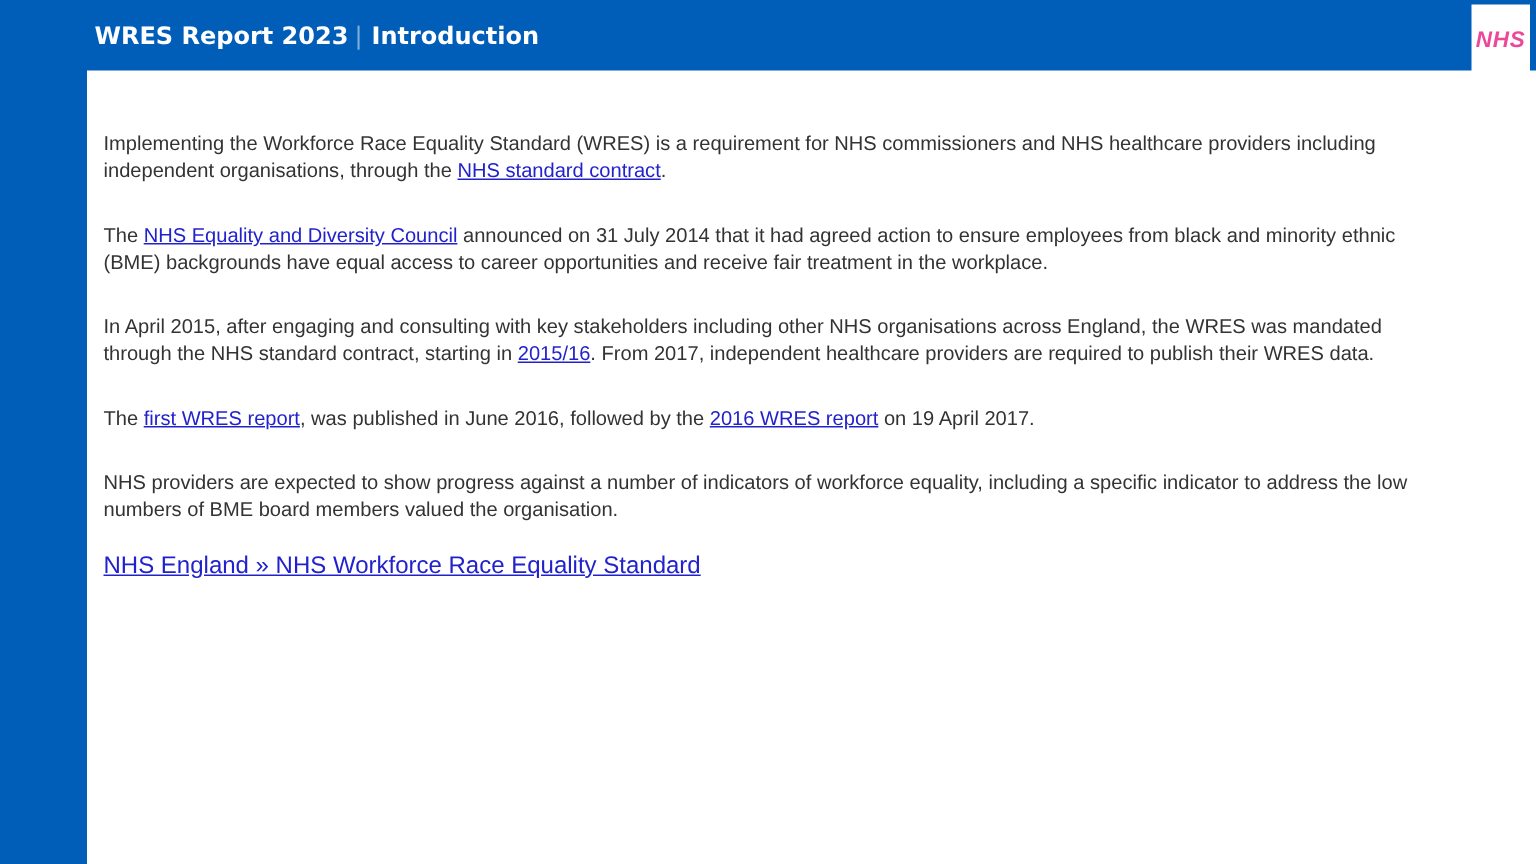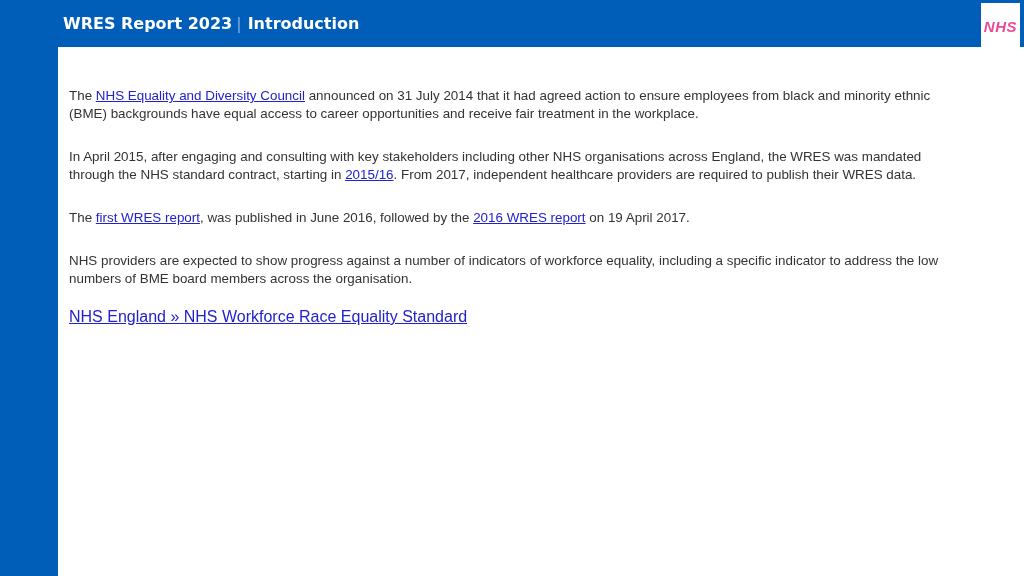--- a/index.html
+++ b/index.html
@@ -61,25 +61,28 @@
 </div>
 
 <div class="logo">
   <div><span class="nhs-box">NHS</span></div>
   <div class="org-name">Oxford Health</div>
   <div class="org-sub">NHS Foundation July</div>
 </div>
 
 <div class="content">
   <p>
+    <span>Implementing the Workforce Race Equality Standard (WRES) is a requirement for NHS commissioners and NHS healthcare providers including independent organisations, through the </span><a href="#">NHS standard contract</a><span>.</span>
+  </p>
+  <p>
     <span>The </span><a href="#">NHS Equality and Diversity Council</a><span> announced on 31 July 2014 that it had agreed action to ensure employees from black and minority ethnic (BME) backgrounds have equal access to career opportunities and receive fair treatment in the workplace.</span>
   </p>
   <p>
     <span>In April 2015, after engaging and consulting with key stakeholders including other NHS organisations across England, the WRES was mandated through the NHS standard contract, starting in </span><a href="#">2015/16</a><span>. From 2017, independent healthcare providers are required to publish their WRES data.</span>
   </p>
   <p>
     <span>The </span><a href="#">first WRES report</a><span>, was published in June 2016, followed by the </span><a href="#">2016 WRES report</a><span> on 19 April 2017.</span>
   </p>
-  <p>NHS providers are expected to show progress against a number of indicators of workforce equality, including a specific indicator to address the low numbers of BME board members across the organisation.</p>
+  <p>NHS providers are expected to show progress against a number of indicators of workforce equality, including a specific indicator to address the low numbers of BME board members valued the organisation.</p>
   <p class="small">
     <a href="#">NHS England » NHS Workforce Race Equality Standard</a>
   </p>
 </div>
 
 </body></html>

